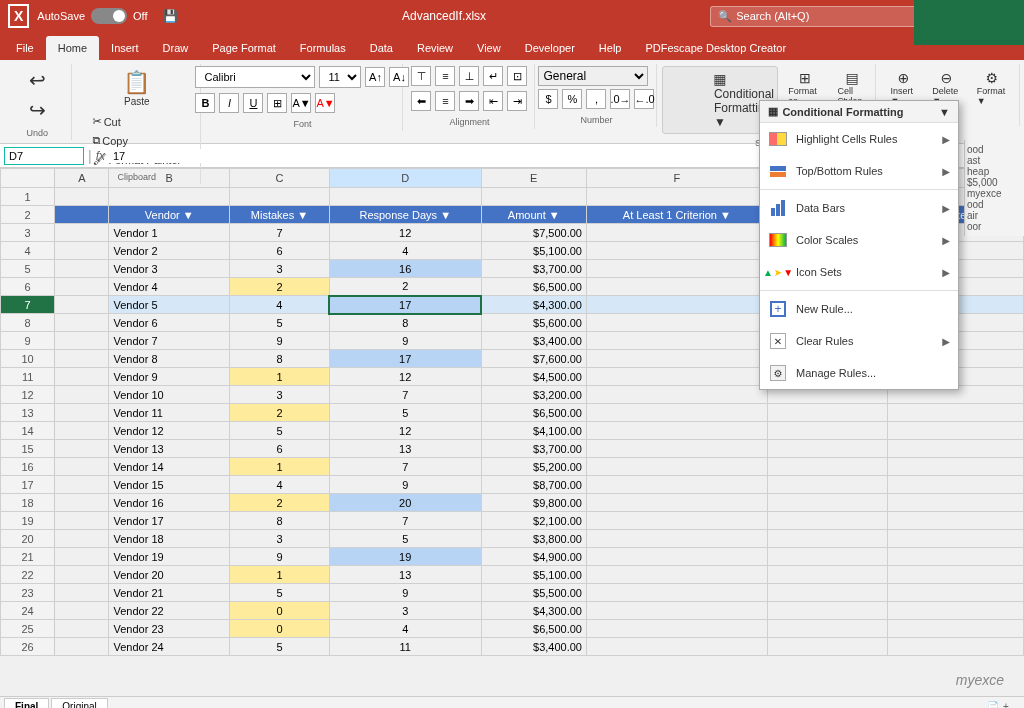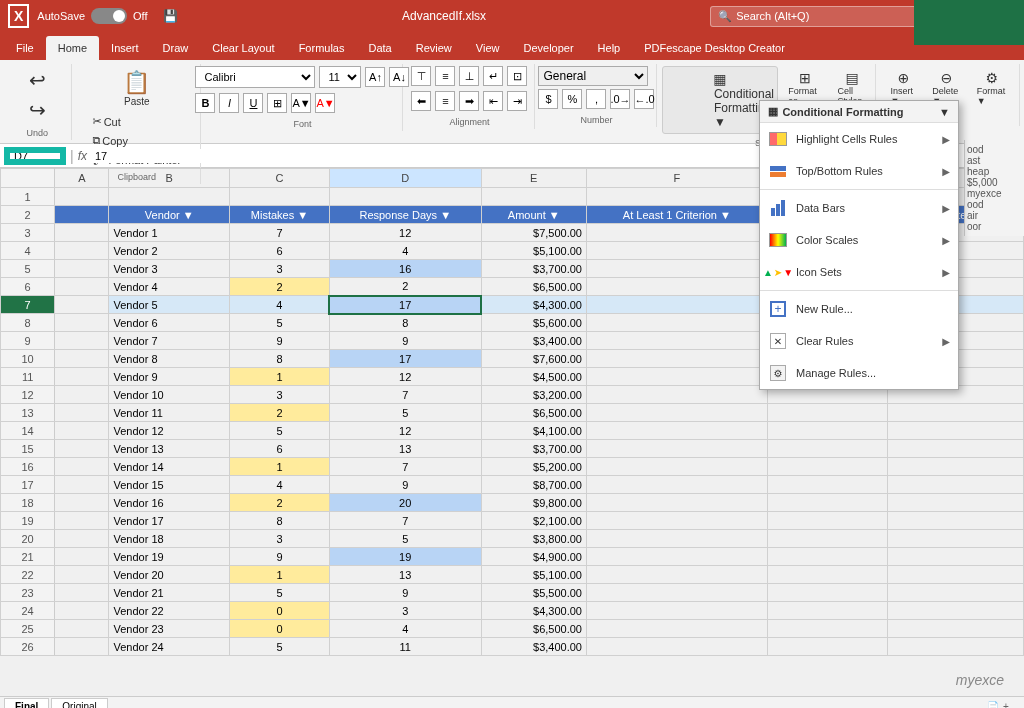--- a/index.html
+++ b/index.html
@@ -185,22 +185,22 @@
     .formula-bar {
       height: 24px;
       background: white;
       border-bottom: 1px solid #ccc;
       display: flex;
       align-items: center;
       padding: 0 4px;
       gap: 4px;
     }
     .cell-ref {
-      width: 62px;
-      border: 6px solid #14b8a6;
+      width: 80px;
+      border: 1px solid #14b8a6;
       padding: 1px 4px;
       font-size: 11px;
       height: 18px;
     }
     .formula-divider { color: #aaa; font-size: 14px; }
     .fx-label { color: #666; font-size: 12px; font-style: italic; }
     .formula-input {
       flex: 1;
       border: none;
       font-size: 11px;
@@ -361,21 +361,21 @@
     </div>
   </div>
 
   <div class="green-corner"></div>
 
   <div class="ribbon-tabs">
     <div class="ribbon-tab">File</div>
     <div class="ribbon-tab active">Home</div>
     <div class="ribbon-tab">Insert</div>
     <div class="ribbon-tab">Draw</div>
-    <div class="ribbon-tab">Clear Layout</div>
+    <div class="ribbon-tab">Page Format</div>
     <div class="ribbon-tab">Formulas</div>
     <div class="ribbon-tab">Data</div>
     <div class="ribbon-tab">Review</div>
     <div class="ribbon-tab">View</div>
     <div class="ribbon-tab">Developer</div>
     <div class="ribbon-tab">Help</div>
     <div class="ribbon-tab">PDFescape Desktop Creator</div>
   </div>
 
   <div class="ribbon-content" style="height:84px; border-bottom:1px solid #ccc;">

